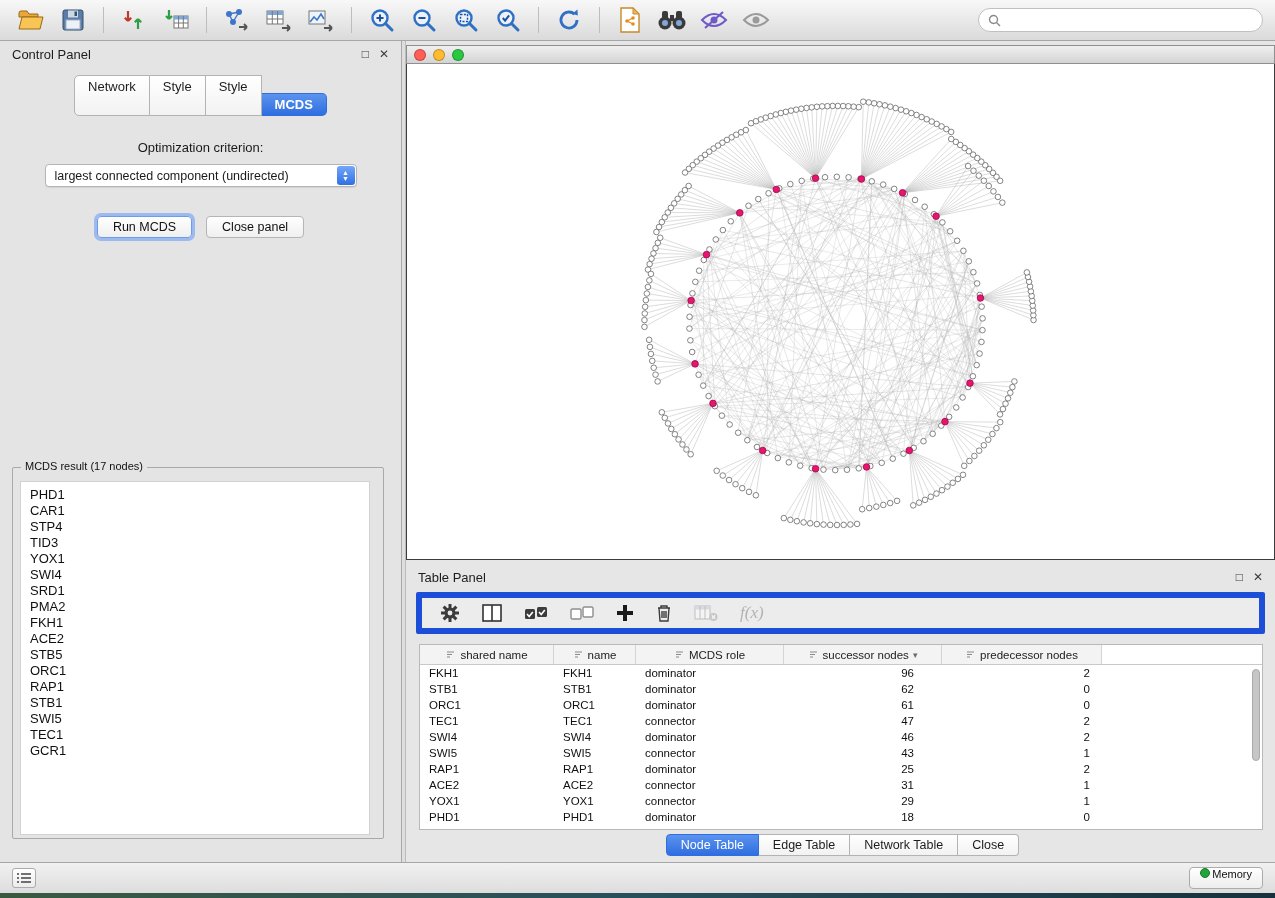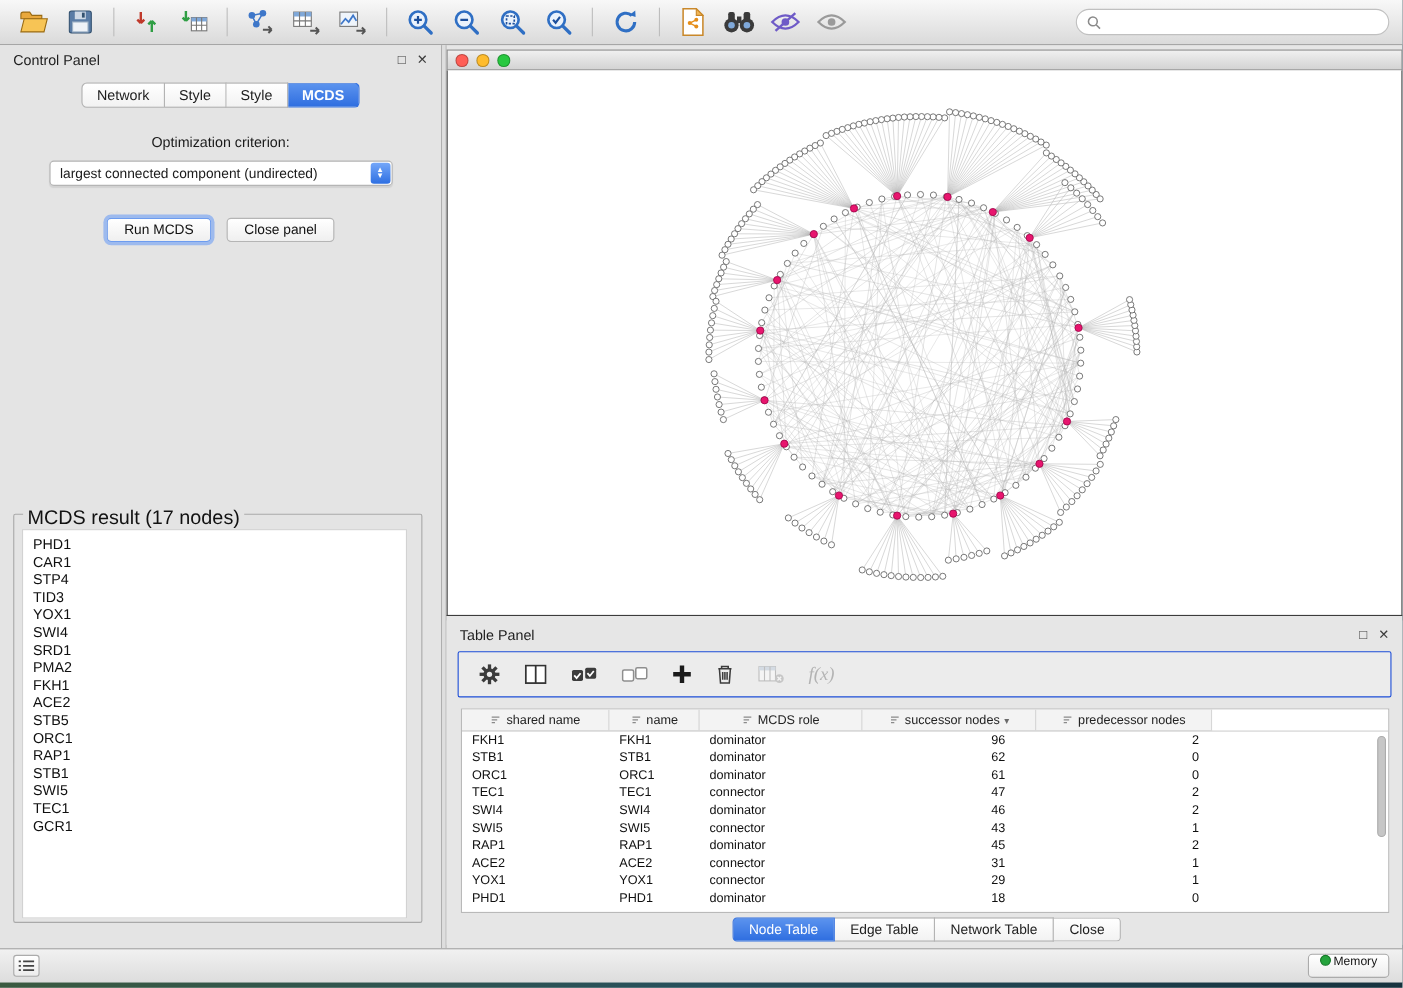--- a/index.html
+++ b/index.html
@@ -23,35 +23,35 @@
 
   
   .control-panel{position:absolute;left:0;top:41px;width:402px;height:821px;background:#e4e4e4;border-right:1px solid #a8a8a8;}
   .panel-header{height:26px;display:flex;align-items:center;padding:0 12px;font-size:13px;color:#1d1d1d;}
   .panel-winbtns{margin-left:auto;display:flex;gap:10px;color:#3c3c3c;font-size:12px;align-items:center;}
   .panel-winbtns span{cursor:default;line-height:12px;}
   .cp-tabs{display:flex;justify-content:center;margin-top:8px;}
   .cp-tab{font-size:13px;padding:3px 13px;background:linear-gradient(#ffffff,#f2f2f2);
     border:1px solid #b3b3b3;border-left:none;color:#1d1d1d;}
   .cp-tab:first-child{border-left:1px solid #b3b3b3;border-radius:5px 0 0 5px;}
-  .cp-tab:last-child{border-radius:0 5px 5px 0;}
+  .cp-tab:last-child{border-radius:0 5px 5px 0;margin-top:18px;}
   .cp-tab.active{background:linear-gradient(#5b93ee,#2f6ee0);color:#fff;border-color:#2f6ee0;font-weight:bold;}
   .opt-label{margin-top:24px;text-align:center;font-size:13px;}
   .select{width:312px;height:23px;margin:9px auto 0;background:#fff;border:1px solid #b5b5b5;border-radius:4px;
     display:flex;align-items:center;font-size:12.5px;padding:0 24px 0 9px;position:relative;
     box-shadow:0 1px 1px rgba(0,0,0,.08);white-space:nowrap;}
   .select .arrows{position:absolute;right:1px;top:1px;bottom:1px;width:18px;border-radius:3px;
     background:linear-gradient(#74a7f9,#2e6fe2);color:#fff;display:flex;flex-direction:column;
     align-items:center;justify-content:center;font-size:7px;line-height:6px;}
   .btn-row{display:flex;justify-content:center;gap:14px;margin-top:29px;}
   .btn{height:22px;padding:0 15px;background:linear-gradient(#ffffff,#efefef);border:1px solid #b5b5b5;
     border-radius:4px;font-size:12.5px;font-family:"Liberation Sans",sans-serif;color:#111;}
   .btn.focused{box-shadow:0 0 0 3px rgba(98,152,246,.55);border-color:#6d9cef;}
   .groupbox{position:absolute;left:12px;right:17px;top:426px;bottom:23px;border:1px solid #a9a9a9;border-radius:2px;}
-  .groupbox .gb-title{position:absolute;top:-8px;left:8px;background:#e4e4e4;padding:0 4px;font-size:18px;color:#111;}
+  .groupbox .gb-title{position:absolute;top:-8px;left:8px;background:#e4e4e4;padding:0 4px;font-size:11px;color:#111;}
   .gb-list{position:absolute;left:7px;right:13px;top:13px;bottom:3px;background:#fff;border:1px solid #d2d2d2;
     overflow:hidden;padding:5px 0 0 9px;}
   .gb-item{font-size:13px;line-height:16px;color:#101010;}
 
   
   .v-splitter{position:absolute;left:402px;top:41px;width:4px;height:821px;background:#dedede;border-right:1px solid #bcbcbc;}
   .right{position:absolute;left:406px;top:41px;right:0;height:821px;}
 
   .network-panel{position:absolute;left:0;top:4px;right:0;height:515px;}
   .net-titlebar{height:19px;background:linear-gradient(#f0f0f0,#d3d3d3);border:1px solid #8f8f8f;
@@ -59,21 +59,21 @@
   .traffic{display:flex;gap:7px;align-items:center;}
   .light{width:12px;height:12px;border-radius:50%;border:1px solid rgba(0,0,0,.25);}
   .net-title{flex:1;text-align:center;font-size:13px;font-weight:bold;color:#2c2c2c;margin-right:50px;}
   .net-canvas{position:absolute;left:0;top:19px;right:0;bottom:0;background:#fff;
     border:1px solid #3c3c3c;border-top:none;}
   .net-canvas svg{display:block;width:100%;height:100%;}
 
   
   .table-panel{position:absolute;left:0;right:0;top:523px;height:295px;background:#e6e6e6;}
   .tp-toolbar{position:absolute;left:10px;right:10px;top:28px;height:42px;display:flex;align-items:center;
-    gap:22px;padding:0 18px;background:#ececec;border:1px solid #1d4ed8;border-radius:2px;}
+    gap:22px;padding:0 18px;background:#ececec;border:6px solid #1d4ed8;border-radius:2px;}
   .tp-tool{display:flex;align-items:center;justify-content:center;}
   .fx{font-family:"Liberation Serif",serif;font-style:italic;font-size:17px;color:#b3b3b3;}
   .tp-table{position:absolute;left:13px;right:12px;top:80px;height:186px;background:#fff;border:1px solid #b9b9b9;overflow:hidden;}
   .thead{display:flex;height:20px;background:#f3f3f3;border-bottom:1px solid #c9c9c9;}
   .th{display:flex;align-items:center;justify-content:center;gap:4px;font-size:11.5px;color:#222;
     border-right:1px solid #d4d4d4;height:100%;}
   .th.filler{border-right:none;background:#fff;flex:1;}
   .tr{display:flex;height:16px;align-items:center;}
   .td{font-size:11.5px;color:#101010;padding-left:9px;white-space:nowrap;overflow:hidden;}
   .td.num{text-align:right;padding-left:0;}
@@ -1156,21 +1156,21 @@
             <div class="td c0">SWI5</div>
             <div class="td c1">SWI5</div>
             <div class="td c2">connector</div>
             <div class="td c3 num">43</div>
             <div class="td c4 num">1</div>
           </div>
         <div class="tr">
             <div class="td c0">RAP1</div>
             <div class="td c1">RAP1</div>
             <div class="td c2">dominator</div>
-            <div class="td c3 num">45</div>
+            <div class="td c3 num">25</div>
             <div class="td c4 num">2</div>
           </div>
         <div class="tr">
             <div class="td c0">ACE2</div>
             <div class="td c1">ACE2</div>
             <div class="td c2">connector</div>
             <div class="td c3 num">31</div>
             <div class="td c4 num">1</div>
           </div>
         <div class="tr">

